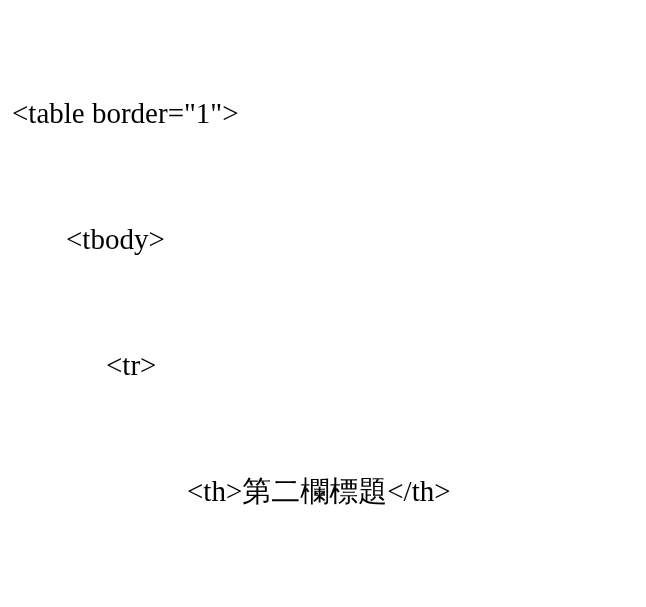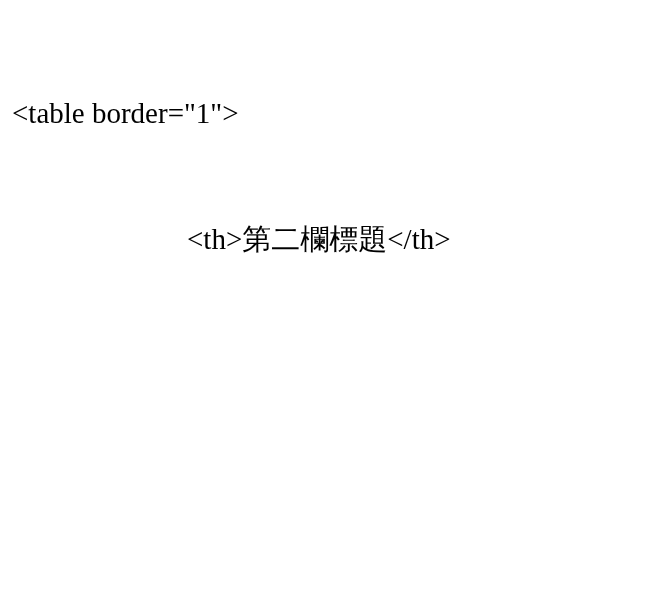--- a/index.html
+++ b/index.html
@@ -22,20 +22,22 @@
   }
   .code-line {
     height: 42px;
   }
 </style>
 </head>
 <body>
 
 <div class="code-listing">
   <div class="code-line" style="padding-left:0">&lt;table border="1"&gt;</div>
+  <div class="code-line" style="padding-left:54px">&lt;tbody&gt;</div>
+  <div class="code-line" style="padding-left:94px">&lt;tr&gt;</div>
   <div class="code-line" style="padding-left:175px">&lt;th&gt;第二欄標題&lt;/th&gt;</div>
   
   
   
   
   
   
   
   
   

